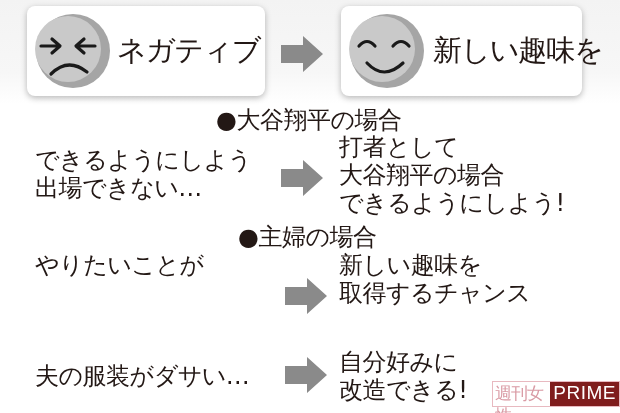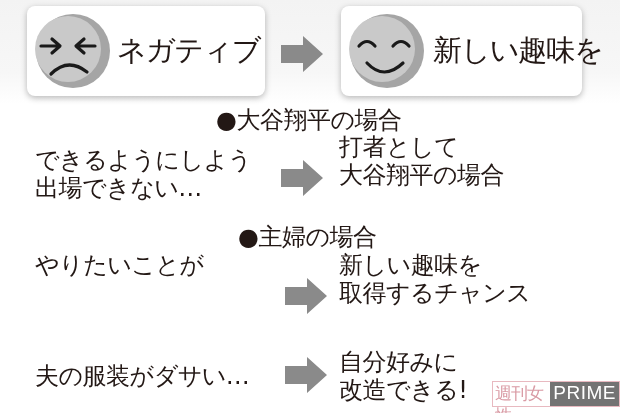--- a/index.html
+++ b/index.html
@@ -42,21 +42,21 @@
     .logo {
       position: absolute; left: 492px; top: 381px; height: 24px;
       display: flex; align-items: stretch;
       border: 1px solid #e8b9c0;
     }
     .logo-jp {
       background: #ffffff; color: #d99aa4; font-size: 17px; line-height: 22px;
       padding: 0 2px; letter-spacing: -1px;
     }
     .logo-en {
-      background: #737373; color: #ffffff; font-size: 19px; line-height: 22px;
+      background: #7f1d1d; color: #ffffff; font-size: 19px; line-height: 22px;
       padding: 0 3px; font-family: "Liberation Sans", sans-serif; letter-spacing: 0.5px;
     }
   </style>
 </head>
 <body>
 
 <div class="bg-top"></div>
 
 <div class="pill neg">
   <svg class="face" viewBox="0 0 76 76">
@@ -93,20 +93,21 @@
 <div class="block" style="left:35px; top:146px;">
   <span class="line">できるようにしよう</span>
   <span class="line">出場できない…</span>
 </div>
 <svg class="arrow" style="left:281px; top:160px; width:42px; height:36px;" viewBox="0 0 42 36">
   <path d="M0 9 L22 9 L22 0 L42 18 L22 36 L22 27 L0 27 Z" fill="#8a8a8a"></path>
 </svg>
 <div class="block" style="left:339px; top:133px;">
   <span class="line">打者として</span>
   <span class="line">大谷翔平の場合</span>
+  <span class="line">できるようにしよう!</span>
 </div>
 
 <div class="heading" style="left:238px; top:225px;">●主婦の場合</div>
 
 <div class="block" style="left:35px; top:251px;">
   <span class="line">やりたいことが</span>
 </div>
 <svg class="arrow" style="left:285px; top:278px; width:42px; height:36px;" viewBox="0 0 42 36">
   <path d="M0 9 L22 9 L22 0 L42 18 L22 36 L22 27 L0 27 Z" fill="#8a8a8a"></path>
 </svg>

